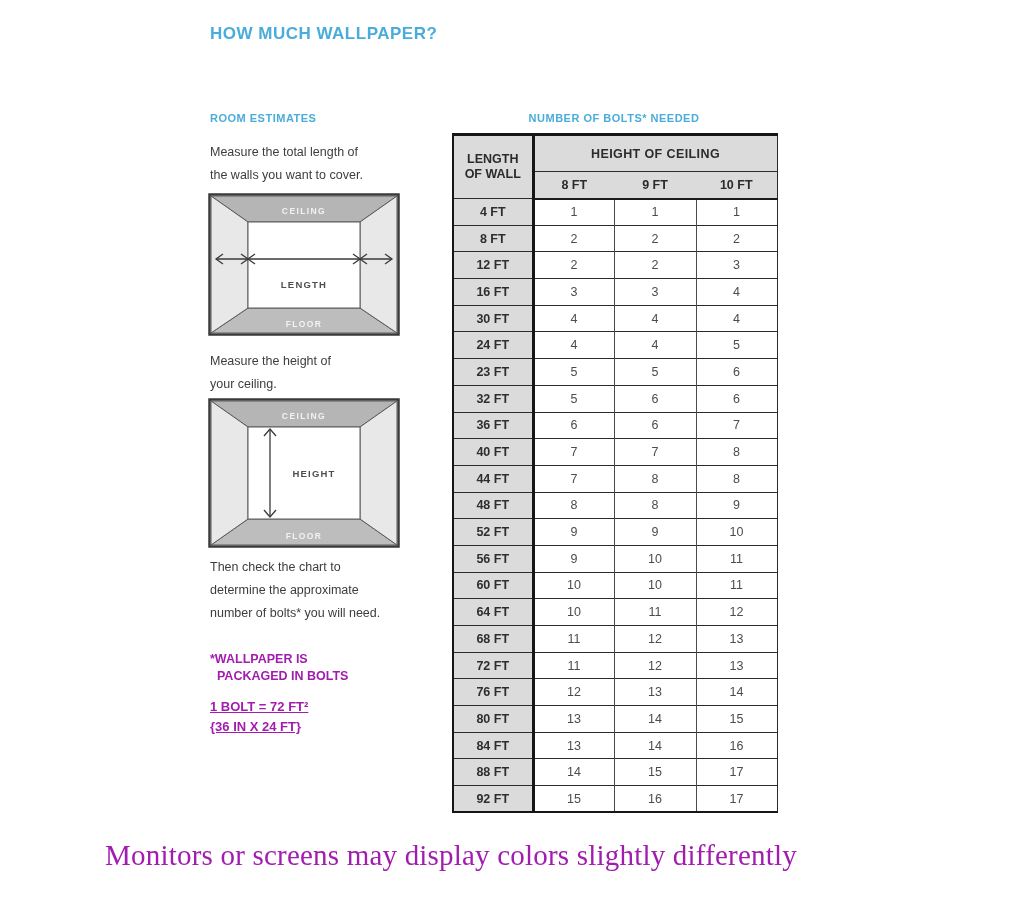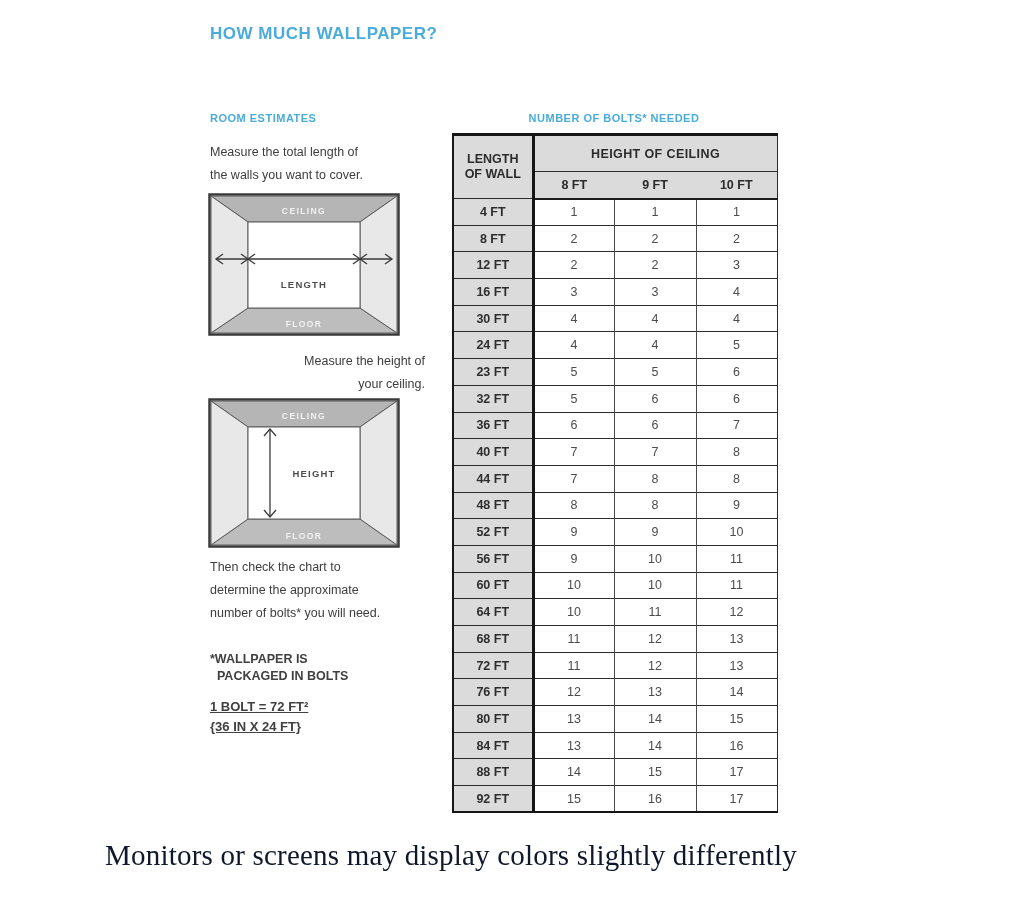--- a/index.html
+++ b/index.html
@@ -23,26 +23,26 @@
   }
   #room-estimates-label { position:absolute; left:210px; top:112px; }
   #bolts-heading { position:absolute; left:452px; top:112px; width:324px; text-align:center; }
 
   .body-text {
     position:absolute; left:210px; width:215px;
     font-size:12.5px; line-height:23px; color:#3d3d3d;
     white-space:pre-line;
   }
   #step1-text { top:141px; }
-  #step2-text { top:350px;text-align:right; }
+  #step2-text { top:350px; }
   #step3-text { top:556px; }
 
   .note-bold {
     position:absolute; left:210px; width:230px;
-    font-weight:bold; color:#404040; white-space:pre-line;
+    font-weight:bold; color:#a21caf; white-space:pre-line;
   }
   #footnote-text { top:651px; font-size:12.5px; line-height:17px; }
   #bolt-size-text { top:697px; font-size:13px; line-height:20px;text-decoration:underline; }
 
   .diagram { position:absolute; left:208px; }
   #diagram-length { top:193px; }
   #diagram-height { top:398px; }
   .diagram text {
     font-family:"Liberation Sans", sans-serif; font-weight:bold;
   }
@@ -82,21 +82,21 @@
     border-top:1.5px solid #2b2b2b;
     border-left:1px solid #4a4a4a;
     height:26.7px;
   }
   tbody td:first-of-type { border-left:none; }
 
   .footer-caption {
     position:absolute; left:0; top:839px; width:902px;
     text-align:center;
     font-family:"Liberation Serif", serif;
-    font-size:29px; color:#0f172a; letter-spacing:.2px;
+    font-size:29px; color:#a21caf; letter-spacing:.2px;
   }
 </style>
 </head>
 <body>
 
 <div class="page-title">HOW MUCH WALLPAPER?</div>
 
 <div id="room-estimates-label" class="section-label">ROOM ESTIMATES</div>
 
 <div id="step1-text" class="body-text">Measure the total length of

